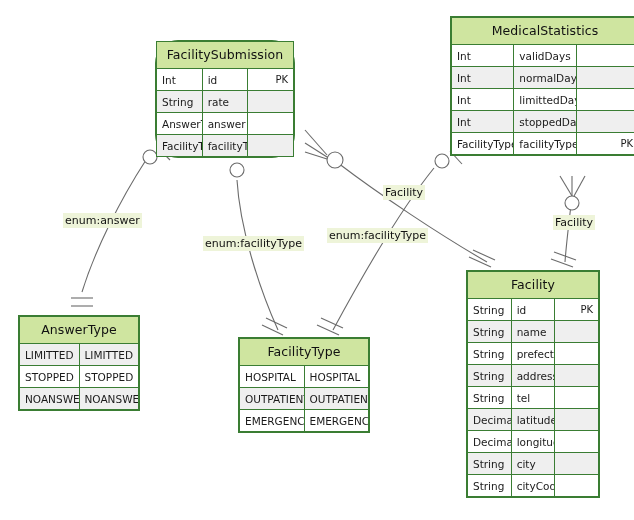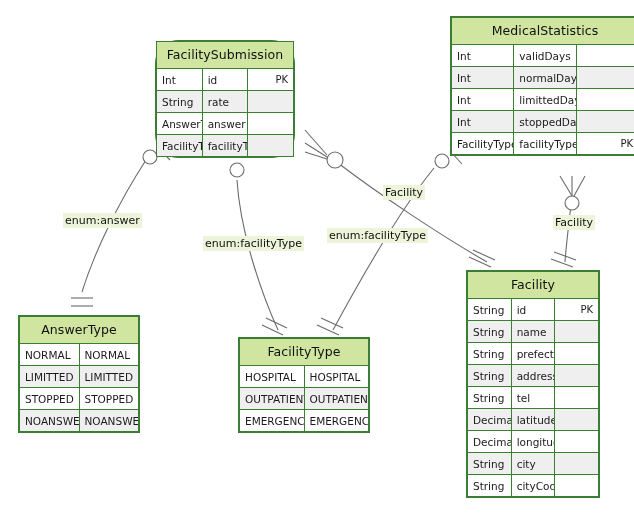--- a/index.html
+++ b/index.html
@@ -247,24 +247,20 @@
     </tbody>
       </table>
   </div>
 
   <div class="entity" style="left:18px;top:315px;width:122px;">
     <table>
       <tbody>
           <tr>
             <td class="hdr" colspan="2">AnswerType</td>
           </tr>
-      <tr class="plain">
-        <td style="width:61px">NORMAL</td>
-        <td style="width:61px">NORMAL</td>
-      </tr>
       <tr class="alt">
         <td>LIMITTED</td>
         <td>LIMITTED</td>
       </tr>
       <tr class="plain">
         <td>STOPPED</td>
         <td>STOPPED</td>
       </tr>
       <tr class="alt">
         <td>NOANSWER</td>

